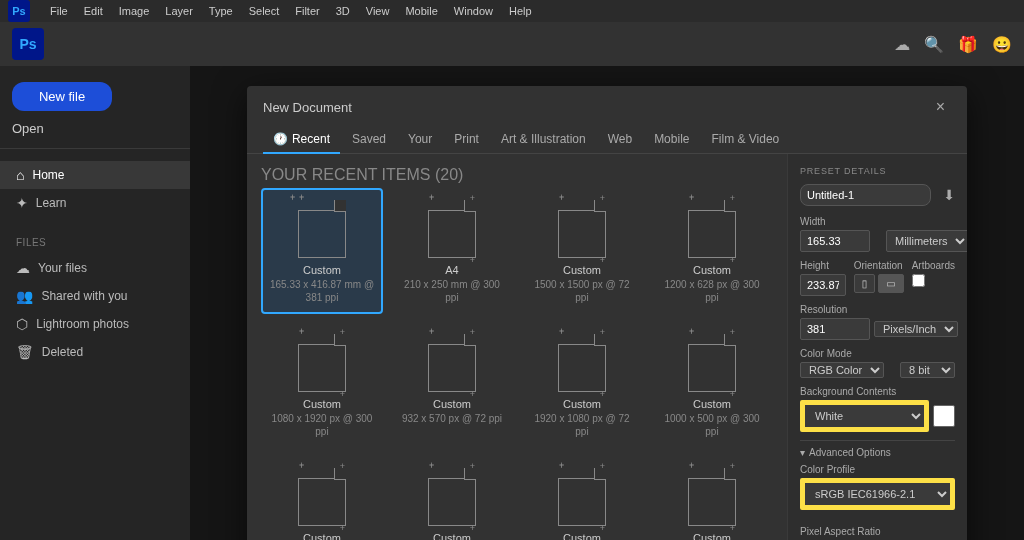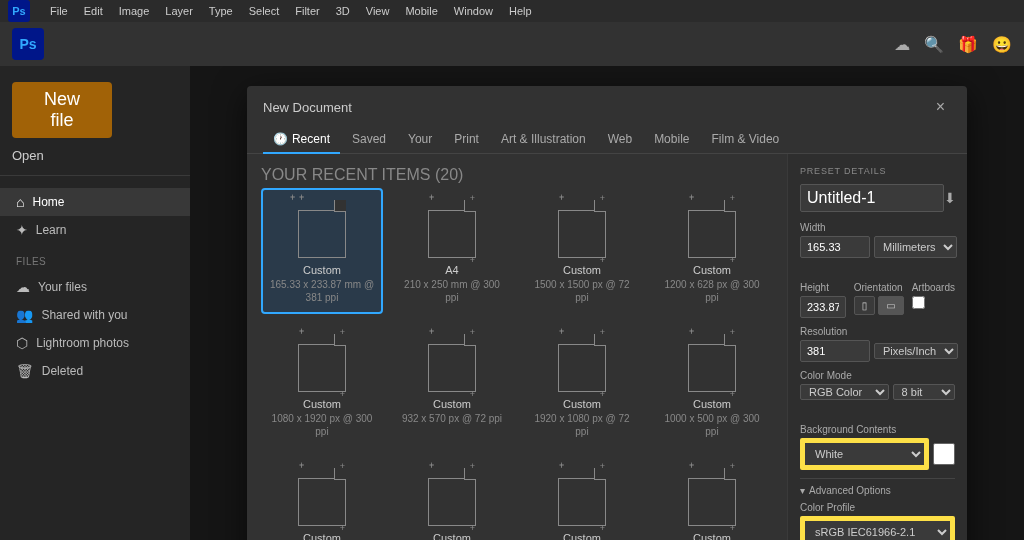--- a/index.html
+++ b/index.html
@@ -16,28 +16,28 @@
     .header-right { display: flex; align-items: center; gap: 14px; }
     .header-icon { color: #aaa; font-size: 16px; cursor: pointer; }
     .ps-logo-big { width: 32px; height: 32px; background: #001689; border-radius: 4px; display: flex; align-items: center; justify-content: center; color: #31a8ff; font-weight: bold; font-size: 14px; }
 
     
     .app-body { display: flex; height: calc(540px - 66px); }
 
     
     .sidebar { width: 190px; background: #252525; padding: 10px 0; flex-shrink: 0; }
     .sidebar-btn { margin: 6px 12px; }
-    .new-file-btn { background: #a16207; color: #fff; border: none; border-radius: 4px; padding: 7px 18px; font-size: 18px; cursor: pointer; width: 100px; }
+    .new-file-btn { background: #1d4ed8; color: #fff; border: none; border-radius: 12px; padding: 7px 18px; font-size: 13px; cursor: pointer; width: 100px; }
     .open-btn { background: transparent; color: #ccc; border: none; font-size: 13px; cursor: pointer; padding: 4px 0; }
     .sidebar-divider { border: none; border-top: 1px solid #3a3a3a; margin: 8px 0; }
     .sidebar-section { padding: 4px 0; }
     .sidebar-item { display: flex; align-items: center; gap: 8px; padding: 6px 16px; cursor: pointer; color: #bbb; font-size: 12px; }
     .sidebar-item.active { background: #383838; color: #fff; }
     .sidebar-item .icon { font-size: 14px; }
-    .files-label { font-size: 10px; color: #777; padding: 8px 16px 2px; text-transform: uppercase; letter-spacing: 0.5px; }
+    .files-label { font-size: 10px; color: #777; padding: 8px 16px 2px; text-transform: uppercase; letter-spacing: 0.5px; margin-top: 8px; }
 
     
     .main-content { flex: 1; background: #2a2a2a; overflow: hidden; position: relative; }
     .main-top { display: flex; justify-content: flex-end; padding: 8px 16px; font-size: 11px; color: #888; }
     .suggestions-btn { color: #888; font-size: 11px; }
 
     
     .modal-overlay { position: absolute; top: 0; left: 0; right: 0; bottom: 0; background: rgba(0,0,0,0.5); display: flex; align-items: flex-start; justify-content: center; padding-top: 20px; z-index: 100; }
 
     
@@ -63,24 +63,24 @@
     .items-grid { display: grid; grid-template-columns: repeat(4, 1fr); gap: 8px; }
     .item-card { display: flex; flex-direction: column; align-items: center; padding: 10px 6px 8px; border-radius: 4px; cursor: pointer; border: 2px solid transparent; }
     .item-card.selected { border: 2px solid #31a8ff; background: #2a3a4a; }
     .item-name { font-size: 11px; color: #ccc; text-align: center; margin-bottom: 2px; }
     .item-desc { font-size: 10px; color: #888; text-align: center; line-height: 1.3; }
 
     
     .preset-panel { width: 180px; background: #2e2e2e; border-left: 1px solid #3a3a3a; padding: 12px; overflow-y: auto; flex-shrink: 0; }
     .preset-section-label { font-size: 9px; color: #888; text-transform: uppercase; letter-spacing: 0.8px; margin-bottom: 8px; }
     .preset-name-row { display: flex; align-items: center; justify-content: space-between; margin-bottom: 10px; }
-    .preset-name-input { background: #3a3a3a; border: 1px solid #555; color: #fff; font-size: 16px; padding: 4px 6px; border-radius: 2px; width: 144px; }
+    .preset-name-input { background: #3a3a3a; border: 1px solid #555; color: #fff; font-size: 11px; padding: 4px 6px; border-radius: 8px; width: 131px; }
     .preset-save-btn { background: none; border: none; color: #aaa; cursor: pointer; font-size: 14px; }
     .field-label { font-size: 10px; color: #aaa; margin-bottom: 3px; }
-    .field-row { display: flex; gap: 4px; margin-bottom: 24px; }
+    .field-row { display: flex; gap: 16px; margin-bottom: 8px; }
     .field-input { background: #3a3a3a; border: 1px solid #555; color: #fff; font-size: 11px; padding: 4px 6px; border-radius: 2px; width: 70px; }
     .field-select { background: #3a3a3a; border: 1px solid #555; color: #ccc; font-size: 11px; padding: 0 4px; border-radius: 2px; flex: 1; }
     .field-select-full { background: #3a3a3a; border: 5px solid #fde047; color: #ccc; font-size: 11px; padding: 4px 6px; border-radius: 2px; width: 100%; margin-bottom: 8px; }
     .orient-btn { background: #3a3a3a; border: 1px solid #555; color: #ccc; padding: 3px 7px; border-radius: 2px; cursor: pointer; font-size: 10px; }
     .orient-btn.active { background: #555; }
     .artboard-check { display: flex; align-items: center; }
     .artboard-check input { margin: 0; }
     .advanced-toggle { display: flex; align-items: center; gap: 4px; font-size: 10px; color: #aaa; cursor: pointer; margin-bottom: 6px; }
     .color-swatch { width: 22px; height: 22px; background: #fff; border: 1px solid #666; border-radius: 2px; margin-left: 4px; }
     .bg-row { display: flex; align-items: center; margin-bottom: 8px; }
@@ -210,21 +210,21 @@
               <div class="item-card selected">
                 <div class="doc-icon">
                   <div class="body"></div>
                   <div class="fold"></div>
                   <span class="plus" style="top:-7px;left:1px">+</span>
                   <span class="plus" style="top:-7px;right:1px;position:absolute;color:#888;font-size:9px">+</span>
                   <span class="plus" style="bottom:-7px;left:1px">+</span>
                   <span class="plus" style="bottom:-7px;right:1px;position:absolute;color:#888;font-size:9px">+</span>
                 </div>
                 <div class="item-name">Custom</div>
-                <div class="item-desc">165.33 x 233.87 mm @ 381 ppi</div>
+                <div class="item-desc">165.33 x 416.87 mm @ 381 ppi</div>
               </div>
 
               <div class="item-card">
                 <div class="doc-icon">
                   <div class="body"></div>
                   <div class="fold"></div>
                   <span class="plus" style="top:-7px;left:1px">+</span>
                   <span style="top:-7px;right:1px;position:absolute;color:#888;font-size:9px">+</span>
                   <span class="plus" style="bottom:-7px;left:1px">+</span>
                   <span style="bottom:-7px;right:1px;position:absolute;color:#888;font-size:9px">+</span>

